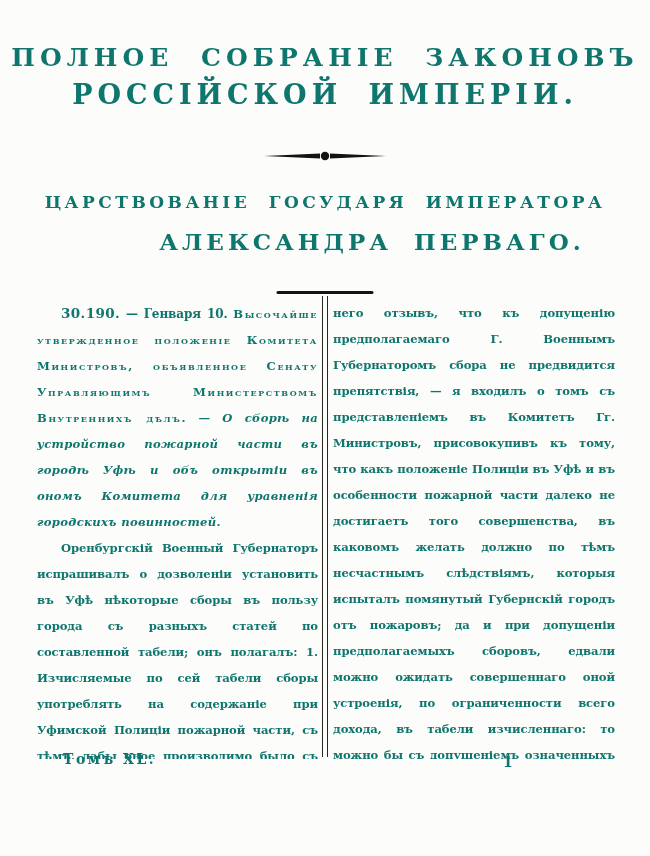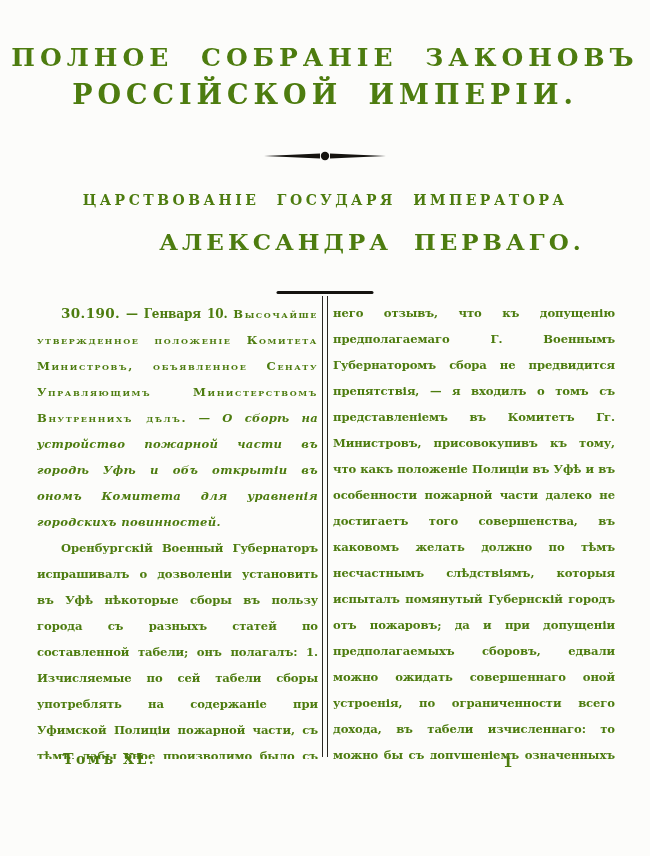--- a/index.html
+++ b/index.html
@@ -5,21 +5,21 @@
   html, body {
     margin: 0;
     padding: 0;
     background: #ffffff;
   }
   .page {
     position: relative;
     width: 650px;
     height: 856px;
     background: #fcfcfa;
-    color: #4d7c0f;
+    color: #0f766e;
     font-family: "DejaVu Serif", "Liberation Serif", serif;
     overflow: hidden;
   }
   .centered-abs {
     position: absolute;
     left: 0;
     width: 100%;
     text-align: center;
   }
   .title-line1 {
@@ -40,21 +40,21 @@
   }
   .ornament {
     position: absolute;
     top: 150px;
     left: 50%;
     transform: translateX(-50%);
     line-height: 0;
   }
   .reign-line1 {
     top: 192px;
-    font-size: 14px;
+    font-size: 17px;
     font-weight: 700;
     letter-spacing: 3.5px;
     word-spacing: 9px;
     white-space: nowrap;
   }
   .reign-line2 {
     top: 228px;
     font-size: 23px;
     font-weight: 700;
     letter-spacing: 4px;

